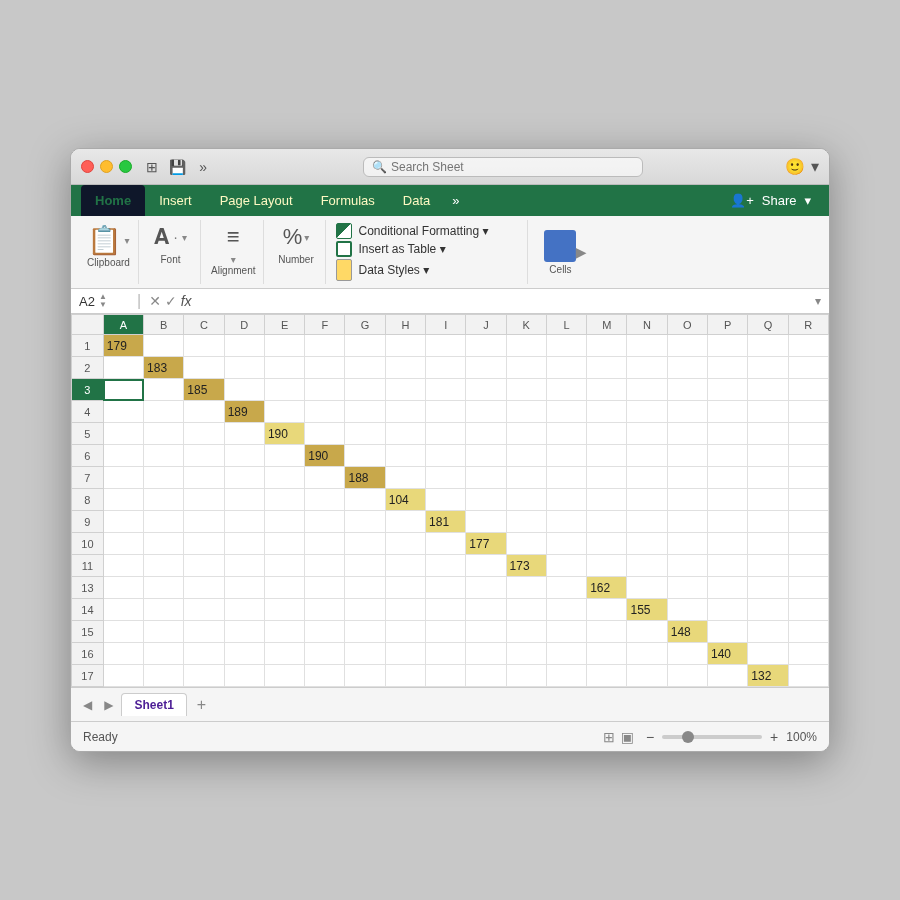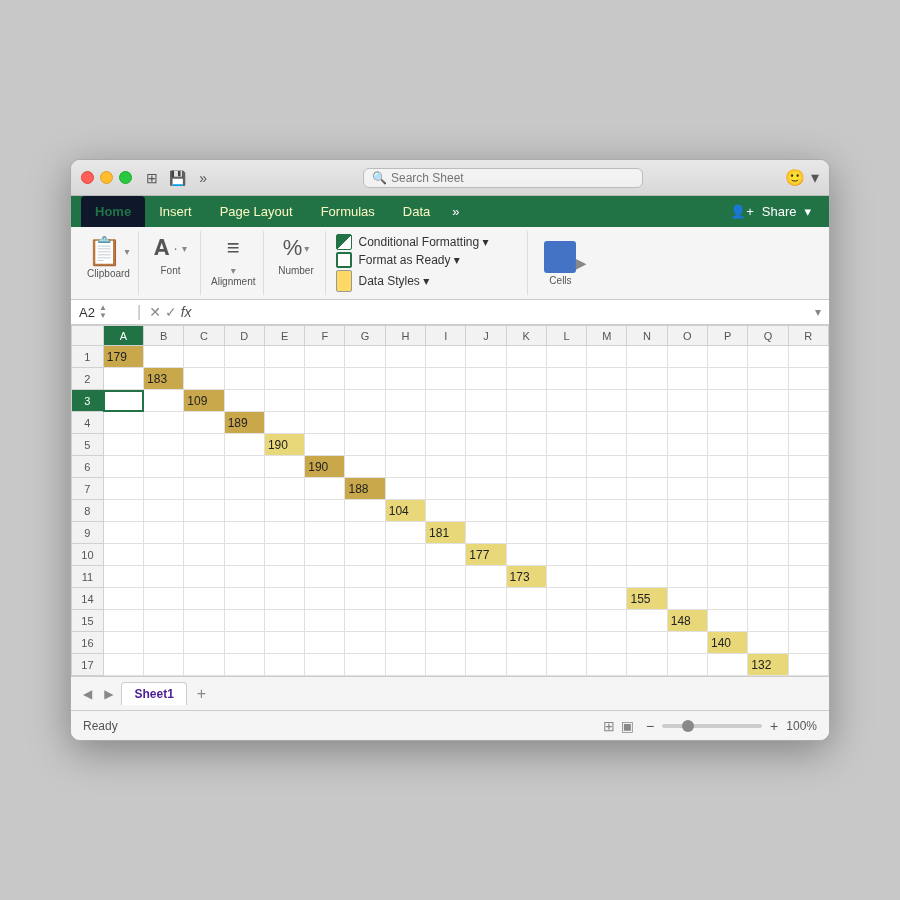--- a/index.html
+++ b/index.html
@@ -382,21 +382,21 @@
       <div class="ribbon-group-label">Number</div>
     </div>
 
     <div class="ribbon-styles-group">
       <div class="style-item">
         <span class="style-icon cond"></span>
         <span>Conditional Formatting ▾</span>
       </div>
       <div class="style-item">
         <span class="style-icon table"></span>
-        <span>Format as Ready ▾</span>
+        <span>Insert as Table ▾</span>
       </div>
       <div class="style-item">
         <span class="style-icon cell"></span>
         <span>Data Styles ▾</span>
       </div>
     </div>
 
     <div class="cells-group">
       <div class="cells-icon"></div>
       <div class="ribbon-group-label">Cells</div>
@@ -487,21 +487,21 @@
             <td class="cell cell-empty"></td>
             <td class="cell cell-empty"></td>
             <td class="cell cell-empty"></td>
             <td class="cell cell-empty"></td>
             <td class="cell cell-empty"></td>
           </tr>
           <tr>
             <td class="row-header selected">3</td>
             <td class="cell cell-empty active"></td>
             <td class="cell cell-empty"></td>
-            <td class="cell cell-value">109</td>
+            <td class="cell cell-value">185</td>
             <td class="cell cell-empty"></td>
             <td class="cell cell-empty"></td>
             <td class="cell cell-empty"></td>
             <td class="cell cell-empty"></td>
             <td class="cell cell-empty"></td>
             <td class="cell cell-empty"></td>
             <td class="cell cell-empty"></td>
             <td class="cell cell-empty"></td>
             <td class="cell cell-empty"></td>
             <td class="cell cell-empty"></td>
@@ -666,20 +666,41 @@
             <td class="cell cell-empty"></td>
             <td class="cell cell-empty"></td>
             <td class="cell cell-empty"></td>
             <td class="cell cell-empty"></td>
             <td class="cell cell-empty"></td>
             <td class="cell cell-empty"></td>
             <td class="cell cell-empty"></td>
             <td class="cell cell-value-light">173</td>
             <td class="cell cell-empty"></td>
             <td class="cell cell-empty"></td>
+            <td class="cell cell-empty"></td>
+            <td class="cell cell-empty"></td>
+            <td class="cell cell-empty"></td>
+            <td class="cell cell-empty"></td>
+            <td class="cell cell-empty"></td>
+          </tr>
+          <tr>
+            <td class="row-header">13</td>
+            <td class="cell cell-empty"></td>
+            <td class="cell cell-empty"></td>
+            <td class="cell cell-empty"></td>
+            <td class="cell cell-empty"></td>
+            <td class="cell cell-empty"></td>
+            <td class="cell cell-empty"></td>
+            <td class="cell cell-empty"></td>
+            <td class="cell cell-empty"></td>
+            <td class="cell cell-empty"></td>
+            <td class="cell cell-empty"></td>
+            <td class="cell cell-empty"></td>
+            <td class="cell cell-empty"></td>
+            <td class="cell cell-value-light">162</td>
             <td class="cell cell-empty"></td>
             <td class="cell cell-empty"></td>
             <td class="cell cell-empty"></td>
             <td class="cell cell-empty"></td>
             <td class="cell cell-empty"></td>
           </tr>
           <tr>
             <td class="row-header">14</td>
             <td class="cell cell-empty"></td>
             <td class="cell cell-empty"></td>

